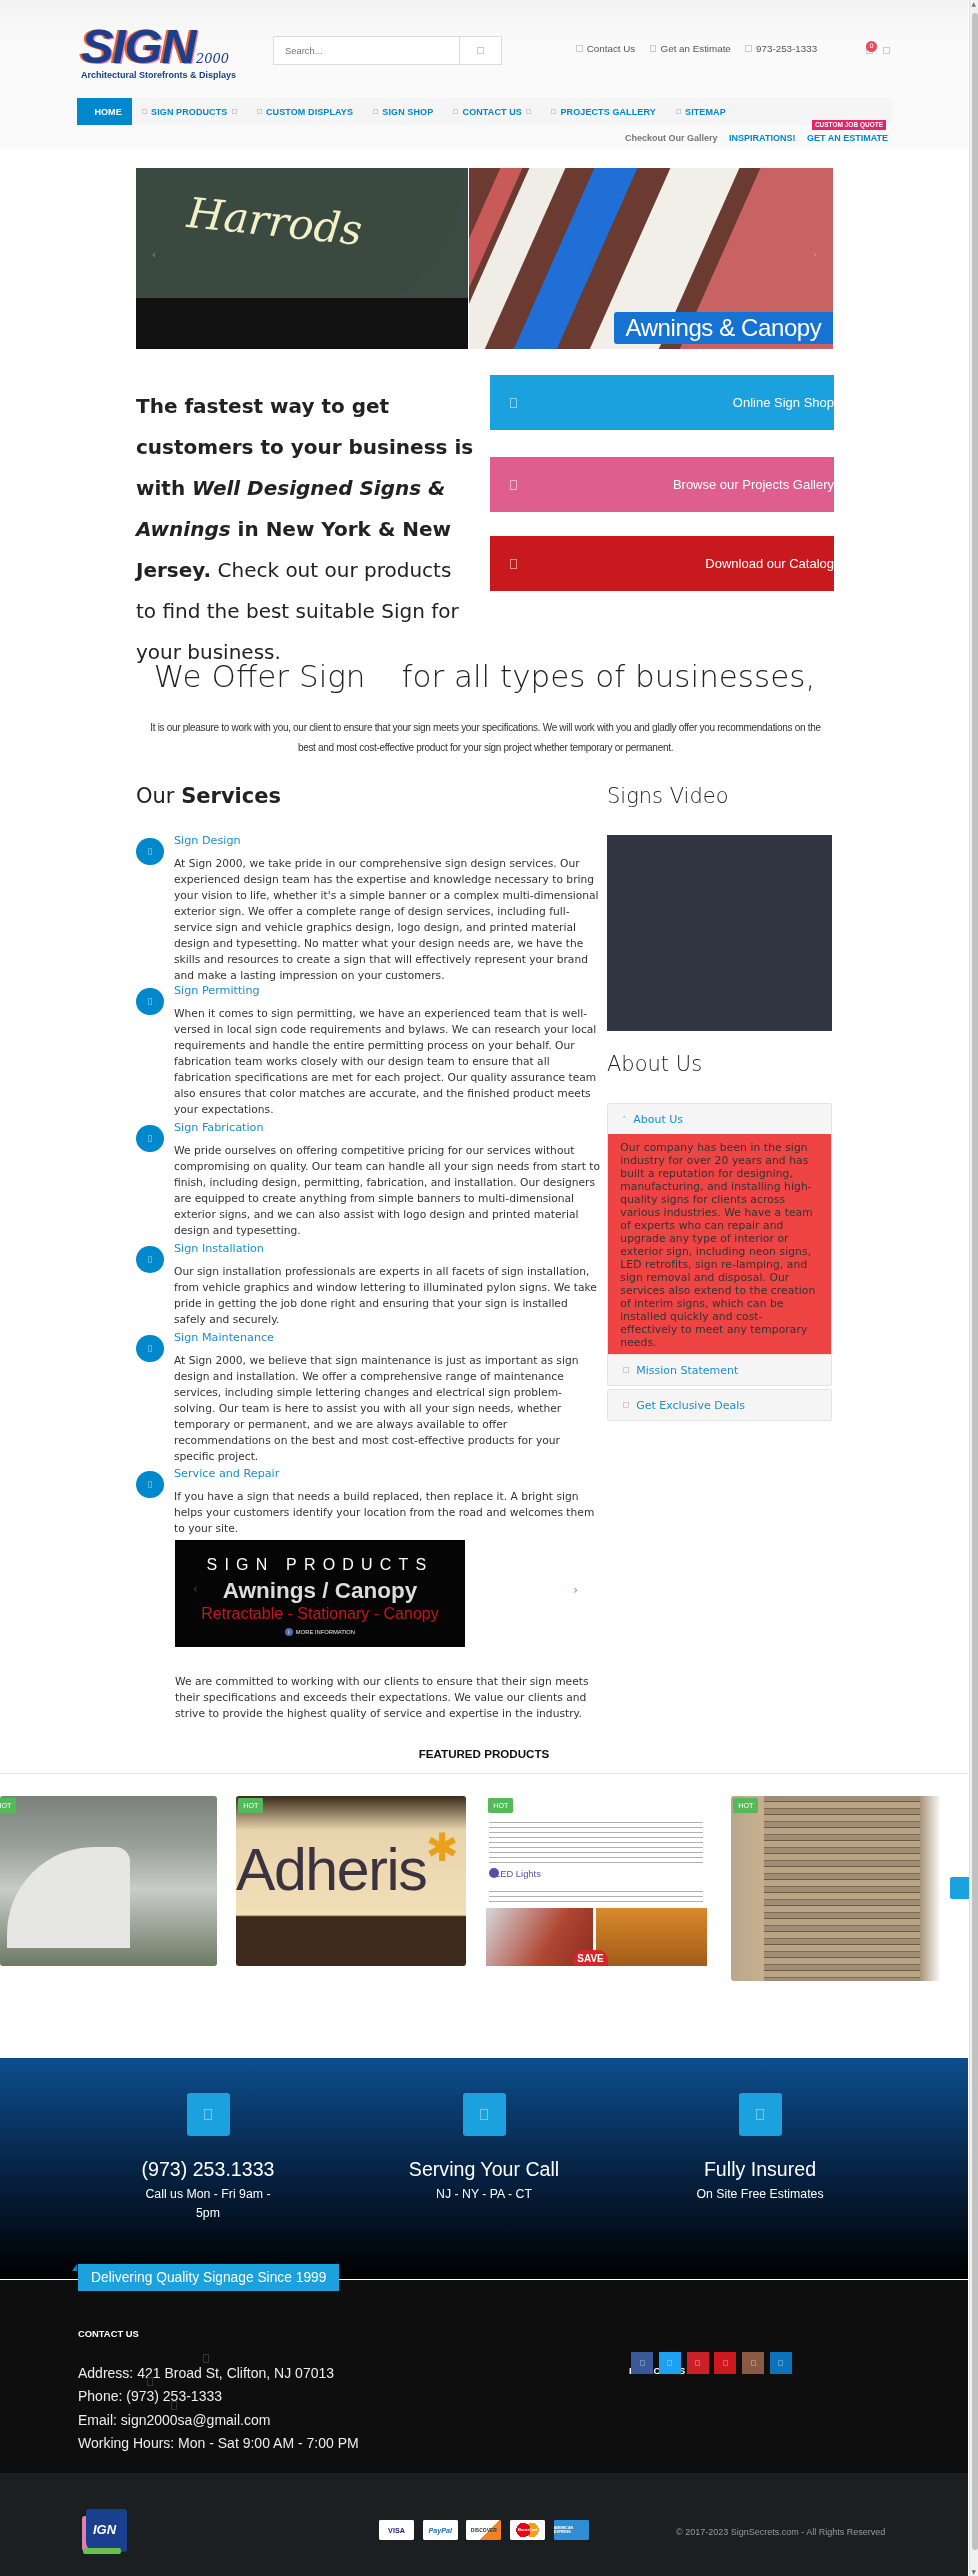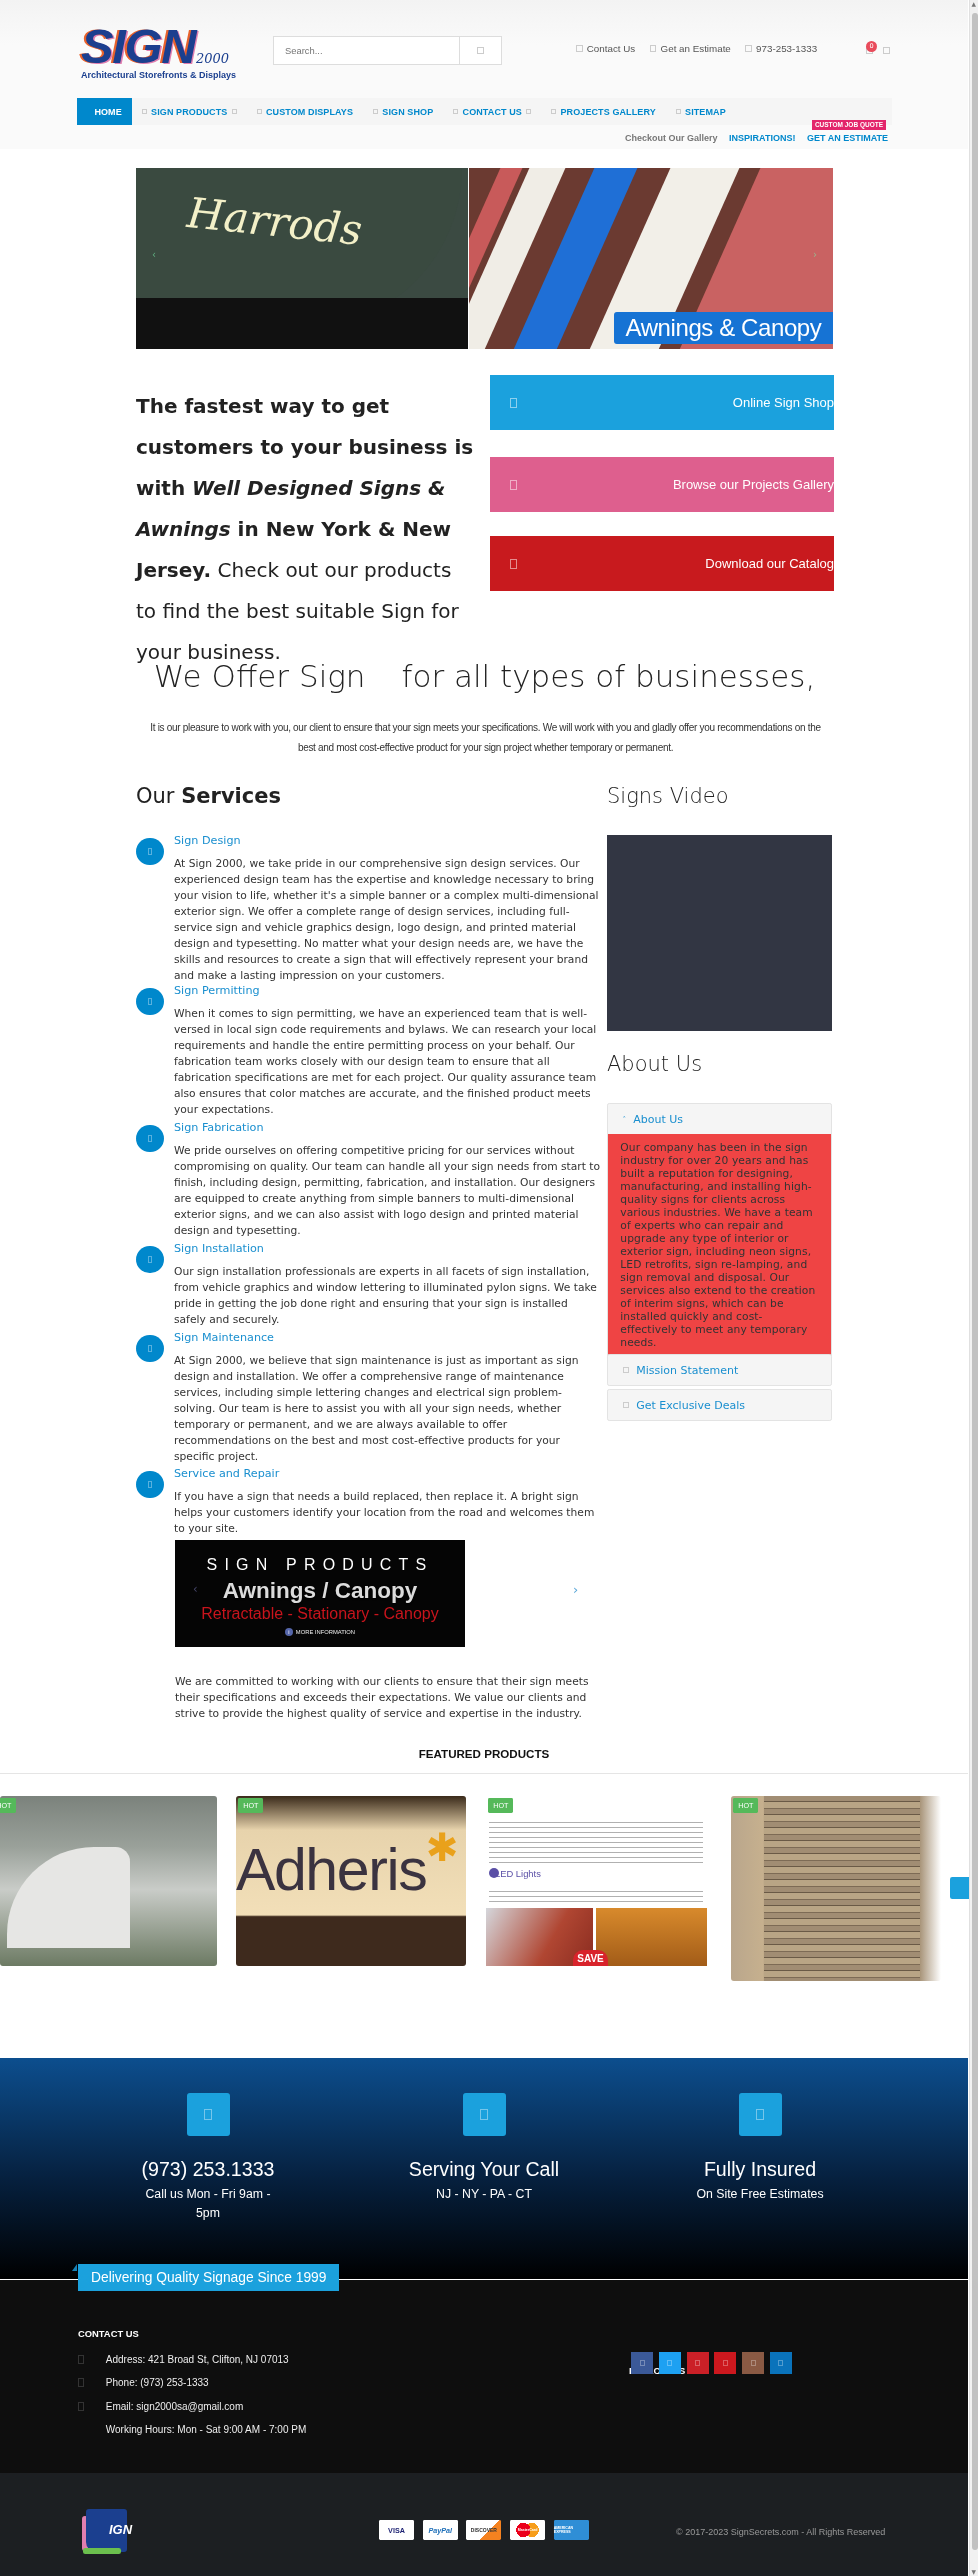--- a/index.html
+++ b/index.html
@@ -100,31 +100,31 @@
   .feature .fi { width: 43px; height: 43px; margin: 0 auto; background: #1ba1dd; border-radius: 2.9px; display: flex; align-items: center; justify-content: center; }
   .feature .fi span { width: 7.2px; height: 11.6px; border: 0.7px solid rgba(255,255,255,0.4); }
   .feature .ft { margin-top: 22px; font-family: "Liberation Sans", sans-serif; font-size: 19.6px; }
   .feature .fs { margin-top: 4.3px; font-family: "Liberation Sans", sans-serif; font-size: 12.3px; line-height: 19px; }
   .deliver { position: absolute; left: 78px; top: 2264px; background: #1ba1dd; color: #fff; font-family: "Liberation Sans", sans-serif; font-size: 13.8px; padding: 5.8px 13px; }
   .deliver::before { content: ""; position: absolute; left: -5.8px; top: 0; border-right: 5.8px solid #1580b5; border-top: 7.2px solid transparent; }
 
   
   .footer { position: absolute; left: 0; top: 2280px; width: 968px; height: 194px; background: #0e0e0e; }
   .f-head { position: absolute; top: 2328px; font-family: "Liberation Sans", sans-serif; font-weight: bold; font-size: 9.4px; color: #fff; }
-  .f-line { position: absolute; left: 78px; font-family: "Liberation Sans", sans-serif; font-size: 10px; color: #eee; display: flex; align-items: center; gap: 22px; }
+  .f-line { position: absolute; left: 78px; font-family: "Liberation Sans", sans-serif; font-size: 14px; color: #eee; display: flex; align-items: center; gap: 2px; flex-direction: column; }
   .f-line .fi { width: 5.8px; height: 8.7px; border: 0.7px solid #333; }
   .social { position: absolute; left: 631px; top: 2352px; display: flex; gap: 5.8px; }
   .social .s { width: 22px; height: 22px; display: flex; align-items: center; justify-content: center; }
   .social .s span { width: 5px; height: 6.5px; border: 0.7px solid rgba(255,255,255,0.3); }
   .bottom { position: absolute; left: 0; top: 2473px; width: 968px; height: 103px; background: #1c1f22; }
   .mini-logo { position: absolute; left: 82px; top: 2509px; width: 51px; height: 48px; }
   .mini-logo .blk { position: absolute; left: 4.3px; top: 0; width: 41px; height: 43px; background: #1b3f8f; border-radius: 2.9px 2.9px 2.9px 10px; }
   .mini-logo .pk { position: absolute; left: 0; top: 7.2px; width: 5.8px; height: 35px; background: #e07fb0; border-radius: 2.9px; }
   .mini-logo .gr { position: absolute; left: 1.4px; top: 39px; width: 38px; height: 5.8px; background: #6bbf4e; border-radius: 2.2px; }
-  .mini-logo .tx { position: absolute; left: 27px; top: 13px; color: #fff; font-family: "Liberation Sans", sans-serif; font-weight: bold; font-style: italic; font-size: 13px; }
+  .mini-logo .tx { position: absolute; left: 11px; top: 13px; color: #fff; font-family: "Liberation Sans", sans-serif; font-weight: bold; font-style: italic; font-size: 13px; }
   .pay { position: absolute; left: 379px; top: 2520px; display: flex; gap: 8.7px; }
   .pay .card { width: 35px; height: 20px; background: #fff; border-radius: 1.4px; font-family: "Liberation Sans", sans-serif; font-size: 7.2px; font-weight: bold; display: flex; align-items: center; justify-content: center; }
   .copy { position: absolute; left: 676px; top: 2527px; font-family: "Liberation Sans", sans-serif; font-size: 9px; color: #999; }
 </style>
 </head>
 <body>
 
 <div class="page">
 
   <div class="header">

